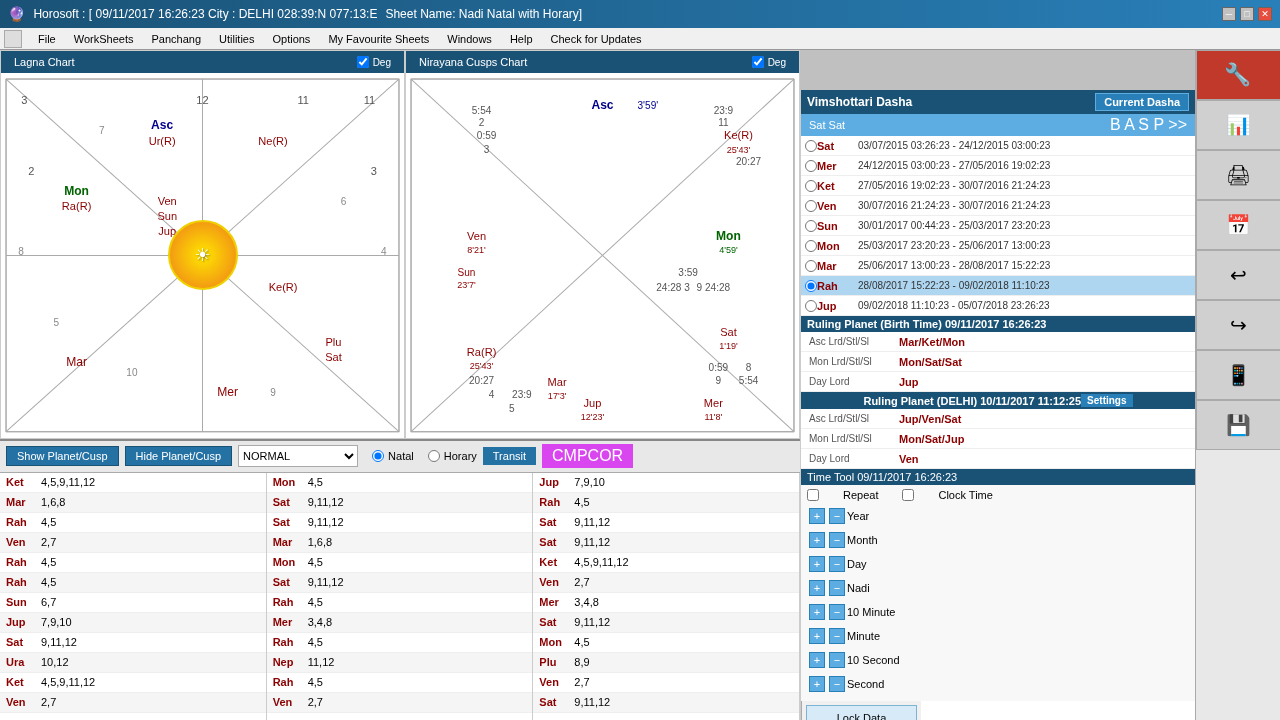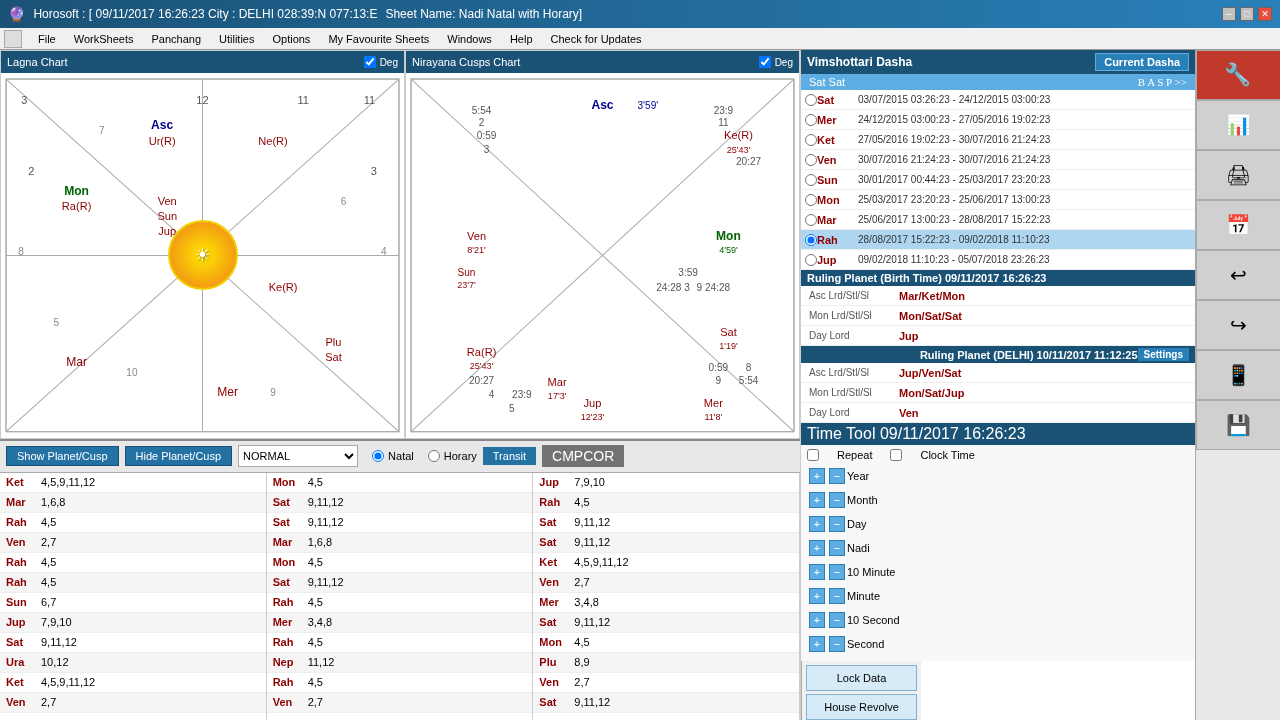--- a/index.html
+++ b/index.html
@@ -54,21 +54,21 @@
     
     .lagna-chart {
       width: 405px;
       background: white;
       border: 1px solid #ccc;
       position: relative;
     }
     .chart-header {
       background: #1a5276;
       color: white;
-      padding: 2px 6px;
+      padding: 2px 13px;
       font-size: 11px;
       display: flex;
       align-items: center;
       justify-content: space-between;
       height: 22px;
     }
     .chart-canvas {
       position: relative;
       width: 100%;
       height: calc(100% - 22px);
@@ -117,25 +117,25 @@
     .radio-group { display: flex; align-items: center; gap: 4px; margin-left: 8px; }
     .transit-btn {
       background: #2471a3;
       color: white;
       border: none;
       padding: 3px 10px;
       font-size: 11px;
       cursor: pointer;
     }
     .cmpcor-btn {
-      background: #737373;
+      background: #d946ef;
       color: white;
       border: none;
       padding: 3px 10px;
-      font-size: 14px;
+      font-size: 16px;
       cursor: pointer;
     }
 
     
     .data-table-area {
       display: flex;
       height: calc(290px - 32px);
       overflow: hidden;
     }
     .data-col {
@@ -164,20 +164,21 @@
       display: flex;
     }
 
     
     .dasha-panel {
       width: 395px;
       background: white;
       border-left: 1px solid #ccc;
       display: flex;
       flex-direction: column;
+      margin-top: 40px;
     }
     .dasha-header {
       background: #1a5276;
       color: white;
       padding: 3px 6px;
       font-size: 12px;
       font-weight: bold;
       display: flex;
       align-items: center;
       justify-content: space-between;
@@ -227,21 +228,21 @@
       align-items: center;
     }
     .ruling-label { width: 90px; color: #555; font-size: 10px; }
     .ruling-value { font-weight: bold; color: #8B0000; }
 
     
     .time-tool {
       background: #1a5276;
       color: white;
       padding: 2px 6px;
-      font-size: 16px;
+      font-size: 11px;
       height: 22px;
       display: flex;
       align-items: center;
     }
     .time-controls {
       padding: 4px 6px;
       background: #f8f8f8;
     }
     .time-row {
       display: flex;
@@ -257,21 +258,21 @@
       background: #5dade2;
       color: white;
       border: 1px solid #2980b9;
       font-size: 11px;
       cursor: pointer;
       display: flex;
       align-items: center;
       justify-content: center;
       margin: 0 2px;
     }
-    .checkbox-row { display: flex; align-items: center; gap: 18px; font-size: 11px; margin-bottom: 4px; }
+    .checkbox-row { display: flex; align-items: center; gap: 24px; font-size: 11px; margin-bottom: 4px; }
 
     
     .right-buttons {
       width: 85px;
       background: #e8e8e8;
       display: flex;
       flex-direction: column;
       border-left: 1px solid #aaa;
     }
     .side-btn-icon {
@@ -689,21 +690,21 @@
 
     <div class="dasha-panel">
 
       <div class="dasha-header">
         <span>Vimshottari Dasha</span>
         <div style="background:#2980b9;padding:2px 8px;font-size:11px;border:1px solid #5dade2;cursor:pointer;">Current Dasha</div>
       </div>
       <div class="dasha-subheader">
         <span>Sat  Sat</span>
         <span style="flex:1;"></span>
-        <span style="font-size:11px;font-family:Liberation Serif, serif;">B A S P &gt;&gt;</span>
+        <span style="font-size:16px;">B A S P &gt;&gt;</span>
       </div>
 
       <div id="dasha-rows-container">
           <div class="dasha-row">
       <input type="radio" class="dasha-radio" style="">
       <span class="dasha-planet" style="color:#8B0000;font-weight:bold;width:35px;">Sat</span>
       <span class="dasha-dates">03/07/2015 03:26:23 - 24/12/2015 03:00:23</span>
     </div>
           <div class="dasha-row">
       <input type="radio" class="dasha-radio" style="">
@@ -758,21 +759,21 @@
           <div class="ruling-row">
             <span class="ruling-label">Mon Lrd/Stl/Sl</span>
             <span class="ruling-value">Mon/Sat/Sat</span>
           </div>
           <div class="ruling-row">
             <span class="ruling-label">Day Lord</span>
             <span class="ruling-value">Jup</span>
           </div>
         </div>
 
-      <div class="ruling-section" style="justify-content:flex-end;">
+      <div class="ruling-section" style="justify-content:center;">
         <span>Ruling Planet (DELHI) 10/11/2017 11:12:25</span>
         <span style="background:#2980b9;padding:1px 6px;font-size:10px;cursor:pointer;">Settings</span>
       </div>
       <div id="ruling-delhi-rows">
           <div class="ruling-row">
             <span class="ruling-label">Asc Lrd/Stl/Sl</span>
             <span class="ruling-value">Jup/Ven/Sat</span>
           </div>
           <div class="ruling-row">
             <span class="ruling-label">Mon Lrd/Stl/Sl</span>

